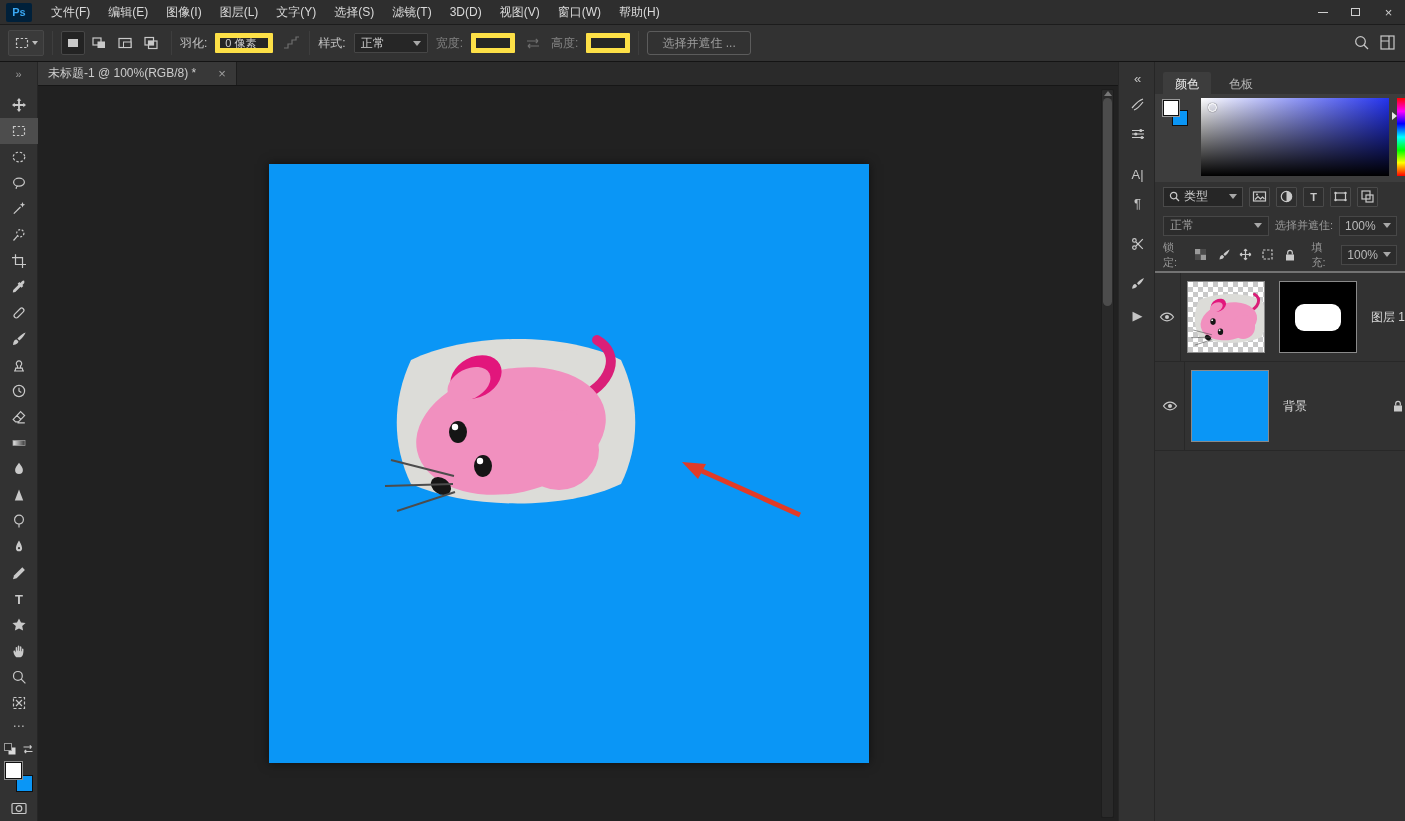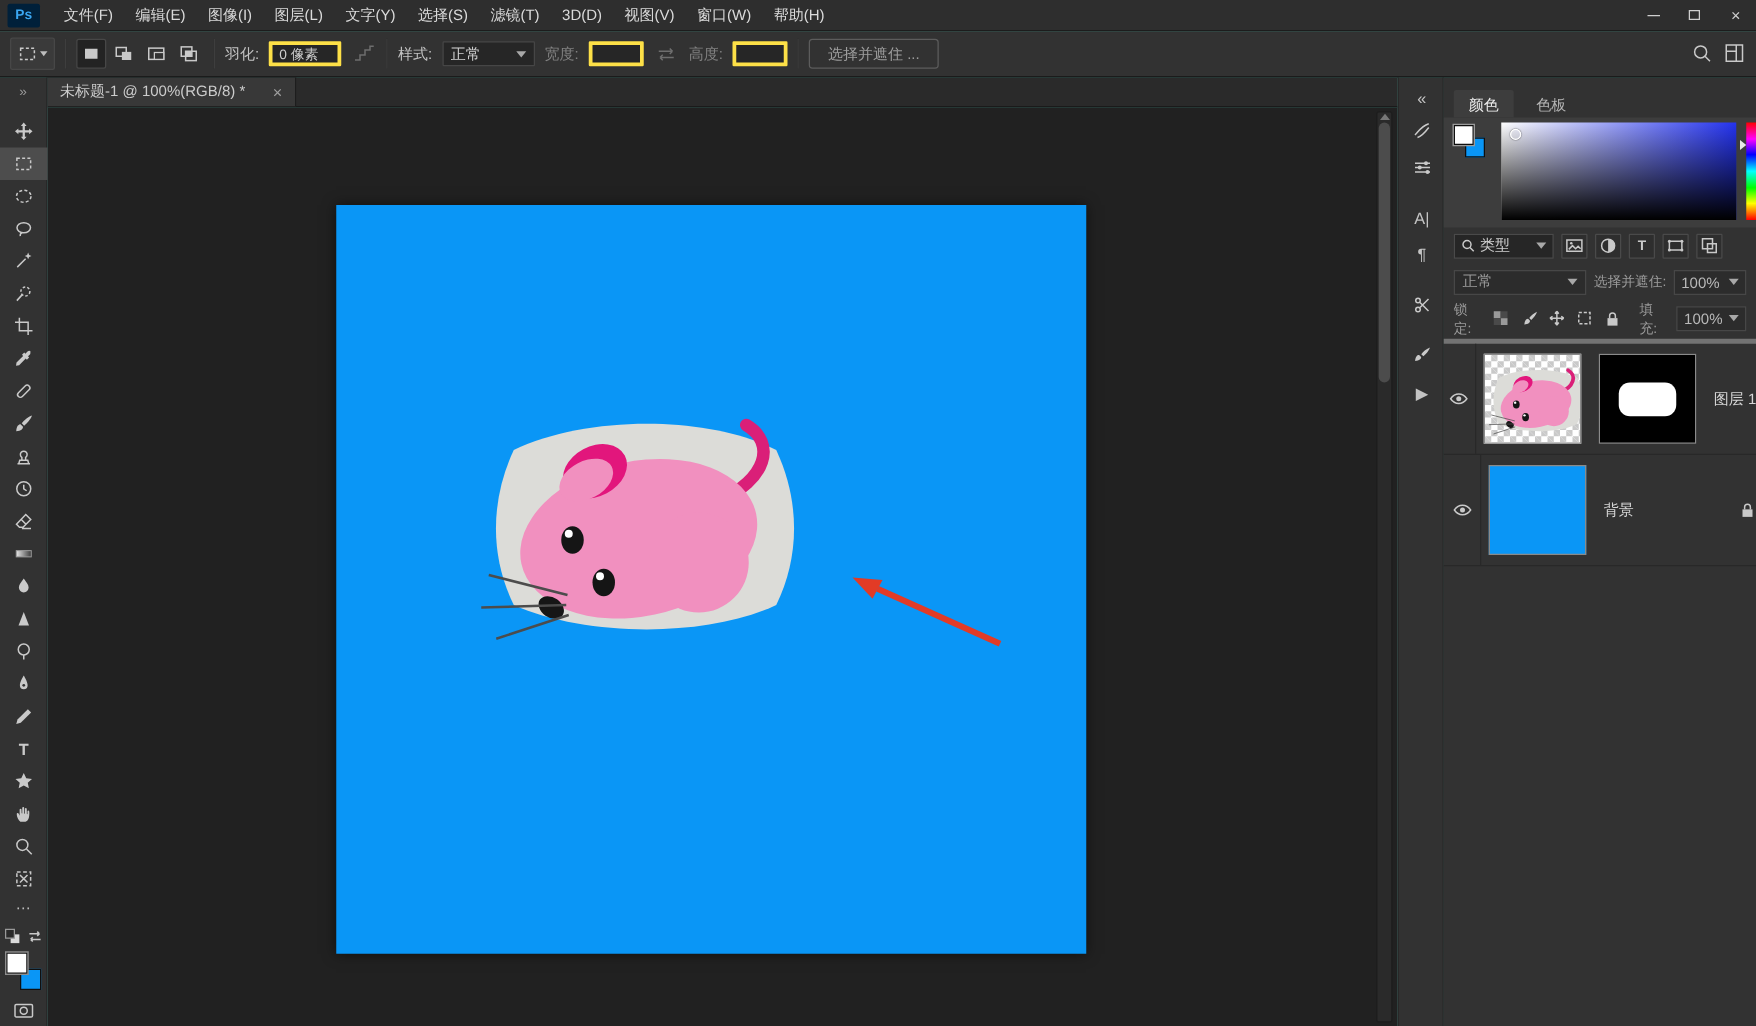--- a/index.html
+++ b/index.html
@@ -1,18 +1,18 @@
 <!DOCTYPE html>
 <html><head>
 <meta charset="utf-8">
 <style>
   *{margin:0;padding:0;box-sizing:border-box}
   html,body{width:1405px;height:821px;overflow:hidden;background:#1e1e1e;
     font-family:"Liberation Sans","DejaVu Sans",sans-serif;color:#cfcfcf;font-size:12px;user-select:none}
-  #app{position:relative;width:1405px;height:821px;background:#5eead4;overflow:hidden}
+  #app{position:relative;width:1405px;height:821px;background:#0369a1;overflow:hidden}
 
   
   .menubar{position:absolute;top:0;left:0;right:0;height:25px;background:#2e2e2e;
     display:flex;align-items:center;border-bottom:1px solid #1c1c1c;z-index:30}
   .ps-logo{width:26px;height:19px;margin:0 10px 0 6px;background:#00203a;color:#3aa7f2;font-weight:bold;
     font-size:11px;display:flex;align-items:center;justify-content:center;border-radius:2px}
   .menu-item{padding:0 9px;height:25px;display:flex;align-items:center;color:#dadada;cursor:default}
   .win-controls{margin-left:auto;display:flex;height:25px}
   .win-btn{width:33px;display:flex;align-items:center;justify-content:center;color:#cfcfcf;font-size:13px}
   .min-bar{width:10px;height:1px;background:#cfcfcf}
@@ -23,21 +23,21 @@
     border-bottom:1px solid #141414;display:flex;align-items:center;padding:0 8px;gap:8px;z-index:29}
   .tool-preset{width:36px;height:26px;background:#3a3a3a;border:1px solid #474747;border-radius:2px;
     display:flex;align-items:center;justify-content:center;gap:2px}
   .tiny-caret{width:0;height:0;border-left:3px solid transparent;border-right:3px solid transparent;border-top:4px solid #bdbdbd}
   .sep{width:1px;height:24px;background:#242424;border-right:1px solid #3e3e3e}
   .mode-group{display:flex;gap:2px}
   .mode-btn{width:24px;height:24px;display:flex;align-items:center;justify-content:center;border-radius:2px}
   .mode-btn.active{background:#232323;border:1px solid #474747}
   .opt-label{color:#c3c3c3}
   .opt-label.dim{color:#828282}
-  .opt-input{width:58px;height:20px;background:#262626;border:3px solid #fde047;border-radius:1px;
+  .opt-input{width:58px;height:20px;background:#262626;border:5px solid #fde047;border-radius:1px;
     color:#cfcfcf;font-size:11px;padding:0 5px;font-family:"Liberation Sans",sans-serif}
   .opt-input.small{width:44px}
   .opt-select{min-width:74px;height:20px;background:#262626;border:1px solid #464646;border-radius:1px;
     display:flex;align-items:center;justify-content:space-between;padding:0 6px;gap:8px}
   .caret{width:0;height:0;border-left:4px solid transparent;border-right:4px solid transparent;border-top:5px solid #a8a8a8}
   .btn-outline{height:24px;border:1px solid #5c5c5c;border-radius:3px;padding:0 14px;display:flex;align-items:center;
     color:#9d9d9d;background:transparent}
   .opt-spacer{flex:1}
 
   
@@ -91,21 +91,21 @@
   .ptab.active{background:#3e3e3e;color:#ececec}
 
   .l-row{display:flex;align-items:center;padding:0 8px;height:29px;gap:6px}
   .type-select{width:80px;height:20px;background:#262626;border:1px solid #4a4a4a;display:flex;align-items:center;gap:4px;padding:0 5px;justify-content:space-between}
   .fbtn{width:21px;height:20px;display:flex;align-items:center;justify-content:center;border:1px solid #4a4a4a;background:#2e2e2e;border-radius:1px}
   .blend-select{width:106px;height:20px;background:#2c2c2c;border:1px solid #474747;display:flex;align-items:center;justify-content:space-between;padding:0 6px;color:#9b9b9b}
   .val-select{width:58px;height:20px;background:#2c2c2c;border:1px solid #474747;display:flex;align-items:center;justify-content:space-between;padding:0 5px;color:#b9b9b9}
   .dim-label{color:#9b9b9b;font-size:11px}
   .lock-ic{width:17px;height:17px;display:flex;align-items:center;justify-content:center}
 
-  .layers-list{border-top:4px solid #737373;margin-top:2px}
+  .layers-list{border-top:2px solid #737373;margin-top:2px}
   .layer-row{height:89px;display:flex;align-items:center;border-bottom:1px solid #282828;position:relative}
   .eye-cell{width:30px;align-self:stretch;border-right:1px solid #282828;display:flex;align-items:center;justify-content:center}
   .thumb{width:78px;height:72px;margin-left:6px;border:1px solid #8a8a8a;flex:none;overflow:hidden}
   .checker{background-color:#fff;background-image:linear-gradient(45deg,#c9c9c9 25%,transparent 25%,transparent 75%,#c9c9c9 75%),linear-gradient(45deg,#c9c9c9 25%,transparent 25%,transparent 75%,#c9c9c9 75%);background-size:10px 10px;background-position:0 0,5px 5px}
   .mask-thumb{width:78px;height:72px;margin-left:14px;border:1px solid #8a8a8a;background:#000;display:flex;align-items:center;justify-content:center;flex:none}
   .mask-blob{width:46px;height:27px;background:#fff;border-radius:9px}
   .thumb.solid-blue{background:#0a96f6}
   .layer-name{margin-left:14px;color:#d6d6d6;font-size:12px;white-space:nowrap}
   .bg-lock{position:absolute;right:1px;top:37px}
 

